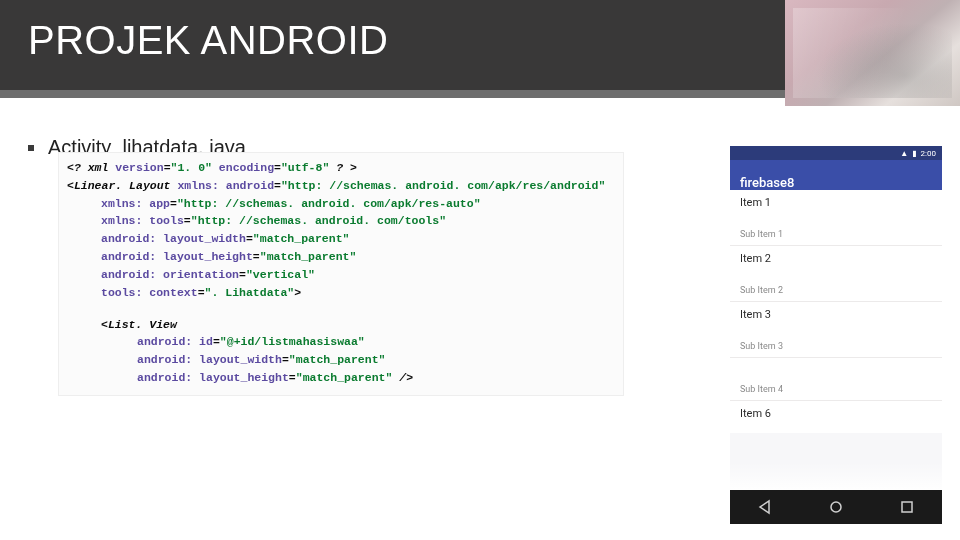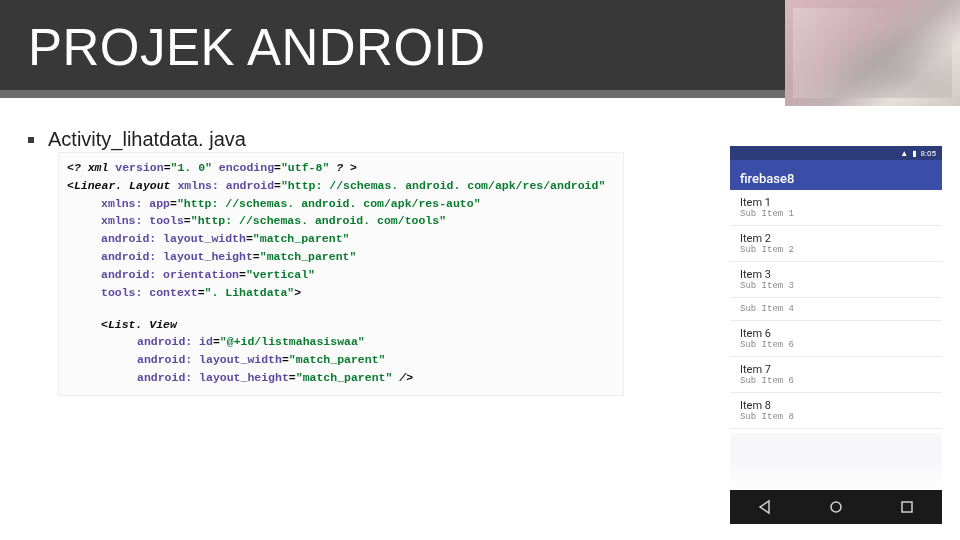--- a/index.html
+++ b/index.html
@@ -16,41 +16,41 @@
     top: 0; left: 0; right: 0;
     height: 98px;
     background: #393838;
     border-bottom: 8px solid #6d6d6d;
   }
   .slide-title {
     position: absolute;
     top: 18px;
     left: 28px;
     color: #fff;
-    font-size: 51px;
+    font-size: 40px;
     font-weight: 400;
     letter-spacing: 0.5px;
   }
   .header-photo {
     position: absolute;
     top: 0; right: 0;
     width: 175px; height: 106px;
     background: linear-gradient(140deg, #d9b8c0 0%, #c8a9b0 35%, #bfb1b3 55%, #e6e0dd 75%, #cfc7c3 100%);
   }
   .header-photo::after {
     content: "";
     position: absolute;
     inset: 8px;
     background:
       radial-gradient(ellipse at 70% 75%, rgba(120,120,120,.35), transparent 55%),
       linear-gradient(110deg, rgba(255,255,255,.25), transparent 60%);
   }
   .bullet-area {
     position: absolute;
-    top: 128px;
+    top: 136px;
     left: 28px;
   }
   .bullet-row {
     display: flex;
     align-items: center;
     gap: 14px;
     font-size: 20px;
     color: #222;
   }
   .bullet-dot {
@@ -97,44 +97,43 @@
     gap: 4px;
     padding: 0 6px;
     color: #fff;
     font-size: 8px;
   }
   .phone-appbar {
     height: 30px;
     background: #3a4ea8;
     color: #fff;
     display: flex;
-    align-items: flex-start;
-    padding: 11px 10px;
+    align-items: flex-end;
+    padding: 0 10px;
     font-size: 13px;
     font-weight: 500;
   }
   .phone-list {
     padding: 0;
     background: #fff;
     height: 243px;
     overflow: hidden;
   }
   .phone-list-item {
     padding: 6px 10px 6px 10px;
     border-bottom: 1px solid #eceaea;
   }
   .phone-list-item .t {
     font-size: 11px;
     color: #2a2a2a;
   }
   .phone-list-item .s {
     font-size: 9px;
     color: #8a8a8a;
-    margin-top: 0;
-    font-family: Liberation Mono, monospace;
+    margin-top: 20px;
   }
   .phone-list .fade {
     position: absolute;
     left: 0; right: 0;
     bottom: 34px;
     height: 28px;
     background: linear-gradient(to bottom, rgba(255,255,255,0), rgba(255,255,255,.9));
     pointer-events: none;
   }
   .phone-nav {
@@ -180,21 +179,21 @@
   <span class="ind1"><span class="tag">&lt;List. View</span></span>
   <span class="ind2"><span class="attr">android: id</span><span>=</span><span class="str">"@+id/listmahasiswaa"</span></span>
   <span class="ind2"><span class="attr">android: layout_width</span><span>=</span><span class="str">"match_parent"</span></span>
   <span class="ind2"><span class="attr">android: layout_height</span><span>=</span><span class="str">"match_parent" </span><span class="tag">/&gt;</span></span>
 </div>
 
 <div class="phone">
   <div class="phone-status">
     <span>▲</span>
     <span>▮</span>
-    <span>8:05</span>
+    <span>2:00</span>
   </div>
   <div class="phone-appbar">
     <span>firebase8</span>
   </div>
   <div class="phone-list">
     <div class="phone-list-item">
       <div class="t">Item 1</div>
       <div class="s">Sub Item 1</div>
     </div>
     <div class="phone-list-item">

